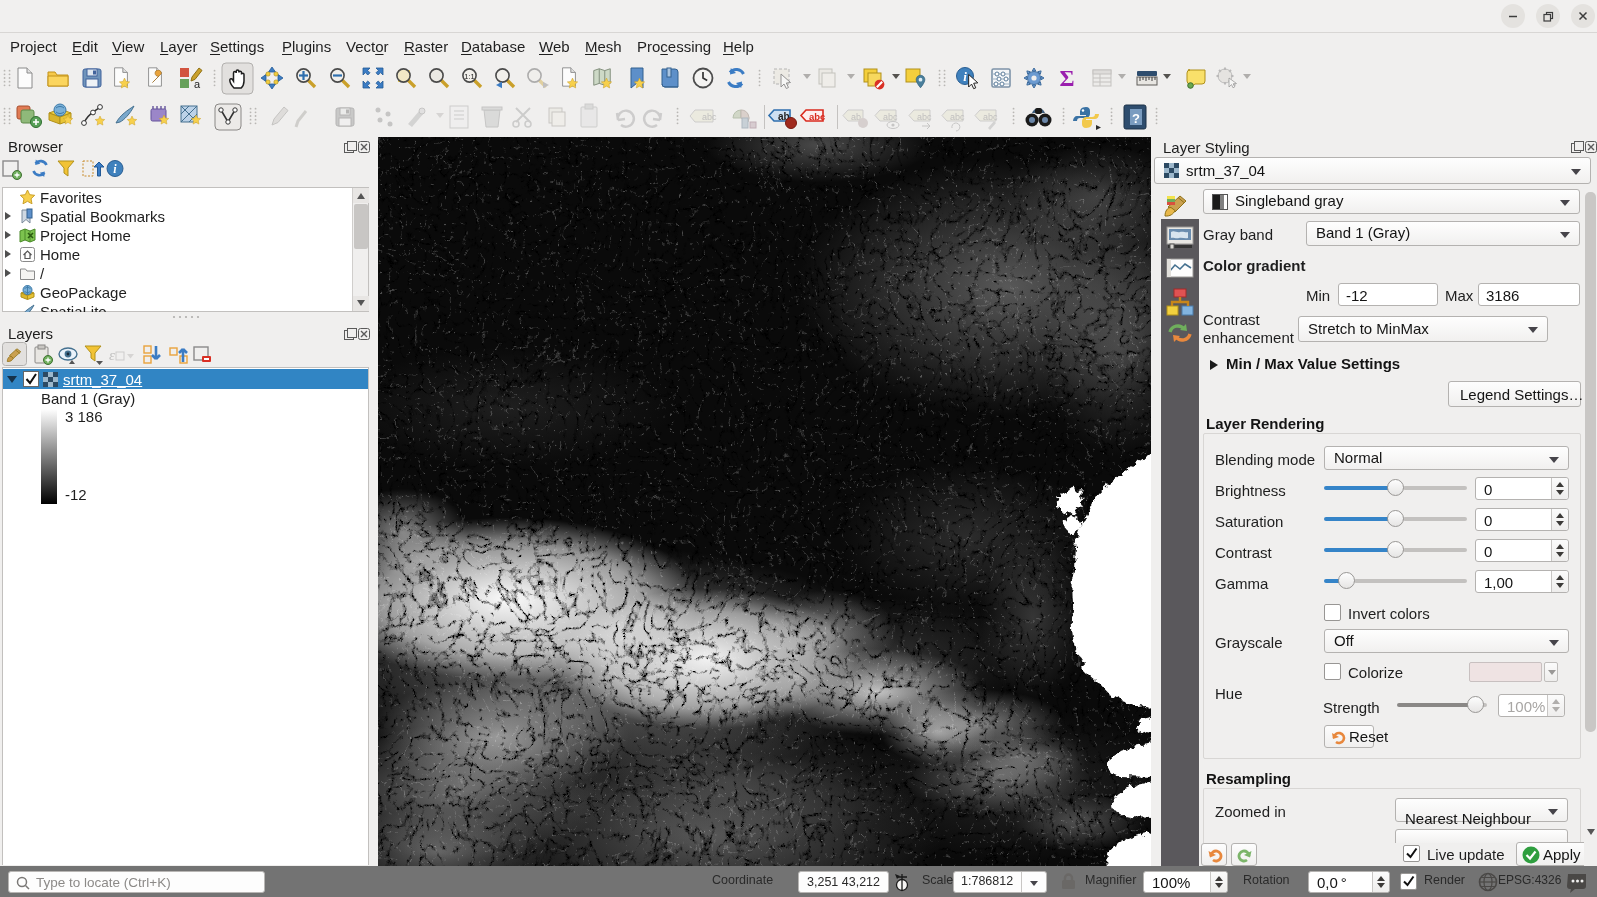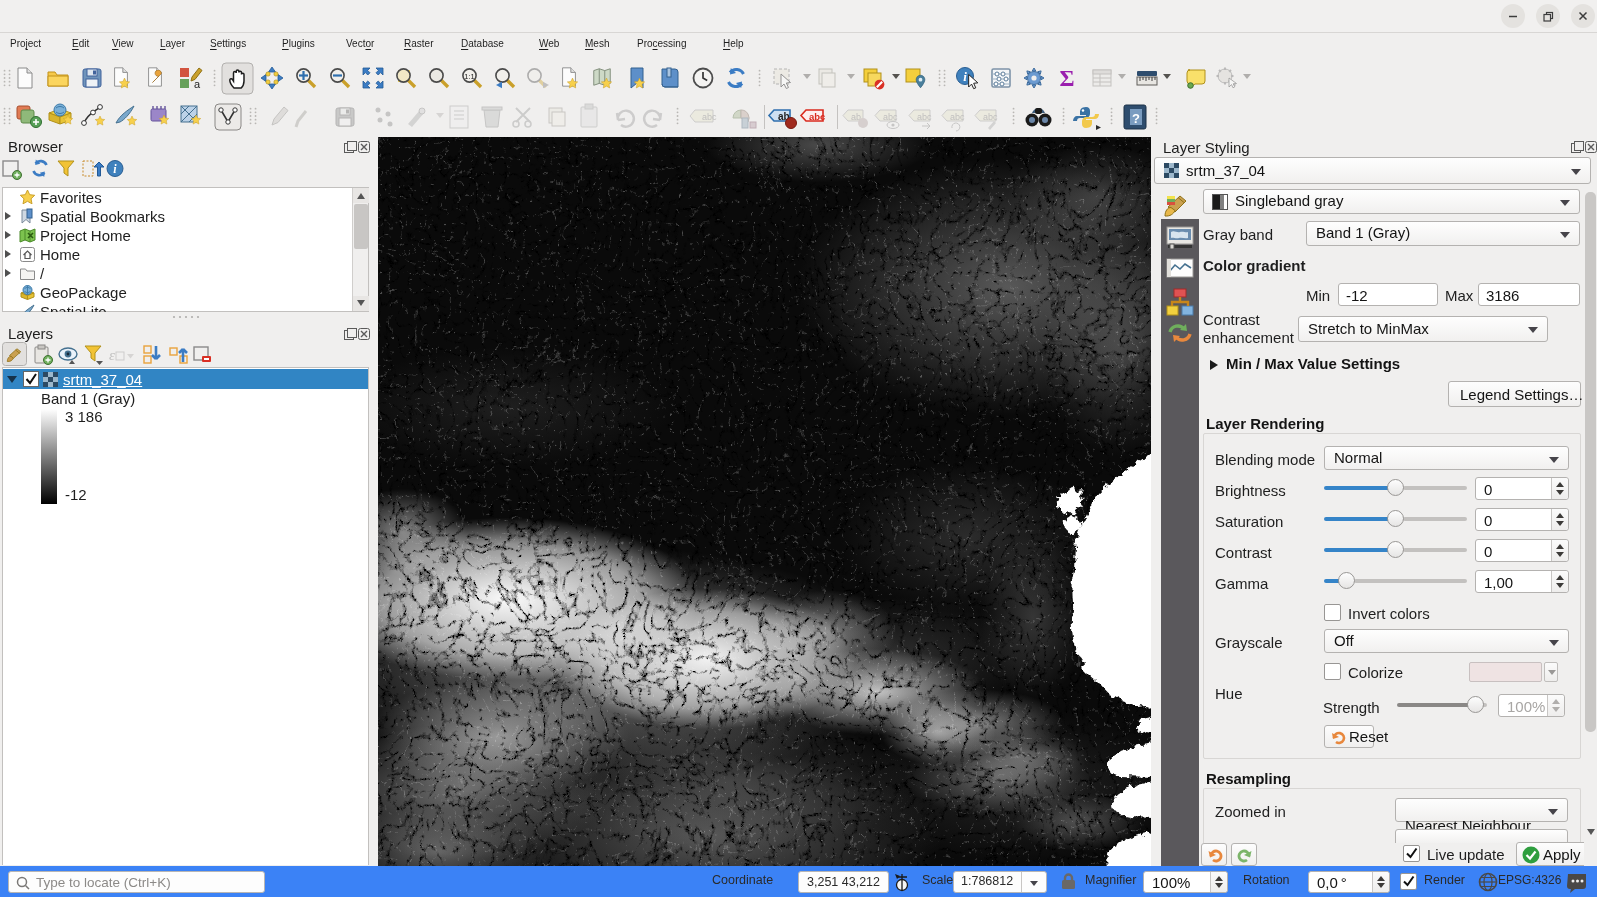--- a/index.html
+++ b/index.html
@@ -2,21 +2,21 @@
 <html><head><meta charset="utf-8"><style>
 * { margin:0; padding:0; box-sizing:border-box; }
 html,body { width:1597px; height:897px; overflow:hidden; font-family:"Liberation Sans", sans-serif; }
 body { background:#f0efee; color:#1e1e1e; position:relative; }
 
 #titlebar { position:absolute; left:0; top:0; width:1597px; height:33px; background:#f1f0ef; border-bottom:1px solid #d8d6d4;}
 #titlebar .title { position:absolute; left:0; right:0; top:8px; text-align:center; font-weight:bold; font-size:15px; color:#2c2c2c; }
 .winbtn { position:absolute; top:4px; width:24px; height:24px; border-radius:12px; background:#e4e2df; }
 .winbtn svg { position:absolute; left:5px; top:5px; }
 
-#menubar { position:absolute; left:0; top:34px; width:1278px; height:25px; background:#f0efee; font-size:10px; color:#1f1f1f; }
+#menubar { position:absolute; left:0; top:34px; width:1278px; height:25px; background:#f0efee; font-size:15px; color:#1f1f1f; }
 #menubar span.mi { position:absolute; top:4px; }
 #menubar u { text-decoration:underline; text-underline-offset:2px; }
 
 #tb1 { position:absolute; left:0; top:59px; width:1597px; height:39px; background:#f0efee; }
 #tb2 { position:absolute; left:0; top:98px; width:1597px; height:38px; background:#f0efee; }
 
 .panel-title { position:absolute; font-size:15px; color:#1e1e1e; }
 .tree { position:absolute; background:#fff; border:1px solid #c2c0be; }
 .treerow { position:absolute; font-size:15px; color:#1e1e1e; height:19px; white-space:nowrap; }
 .caret { position:absolute; width:0; height:0; border-top:4.5px solid transparent; border-bottom:4.5px solid transparent; border-left:6px solid #4f4f4f; }
@@ -68,21 +68,21 @@
 .spin .dn { position:absolute; right:4px; bottom:4px; width:0; height:0; border-left:4.5px solid transparent; border-right:4.5px solid transparent; border-top:5px solid #3c3a38; }
 .slider { position:absolute; height:20px; }
 .slider .trackL { position:absolute; left:0; top:8px; height:4px; background:#3584c8; border-radius:2px; }
 .slider .trackR { position:absolute; right:0; top:8px; height:4px; background:#c3c1bf; border-radius:2px; }
 .slider .knob { position:absolute; top:1px; width:17px; height:17px; border-radius:9px; background:linear-gradient(#fdfdfd,#e6e5e4); border:1px solid #999795; }
 .checkbox { position:absolute; width:17px; height:17px; background:#fff; border:1px solid #989694; border-radius:2px; }
 .gbox { position:absolute; border:1px solid #d8d6d4; border-radius:2px; }
 .sectitle { position:absolute; font-weight:bold; font-size:15px; color:#141414; }
 .btn { position:absolute; background:linear-gradient(#fdfdfd,#f0efee); border:1px solid #b4b2b0; border-radius:3px; font-size:15px; color:#141414; white-space:nowrap; }
 
-#statusbar { position:absolute; left:0; top:866px; width:1597px; height:31px; background:#3b82f6; font-size:12.5px; color:#2a2a2a;}
+#statusbar { position:absolute; left:0; top:866px; width:1597px; height:31px; background:#737373; font-size:12.5px; color:#2a2a2a;}
 #statusbar .slabel { position:absolute; top:7px; }
 </style></head><body>
 
 <div id="titlebar">
   <div class="winbtn" style="left:1501px;">
       <svg width="14" height="14">
         <path d="M3 7.5 L11 7.5" stroke="#3c3c3c" stroke-width="1.5"></path>
       </svg>
     </div>
   <div class="winbtn" style="left:1536px;">
@@ -996,21 +996,21 @@
         <path d="M3 8 a5 5 0 1 1 2 4" fill="none" stroke="#e8883d" stroke-width="2.6"></path>
         <path d="M1 3 l1 6 6 -2 Z" fill="#e8883d"></path>
       </svg>
     <span style="position:absolute;left:24px;top:2px;">Reset</span>
     </div>
 
   <div class="sectitle" style="left:55px;top:633px;">Resampling</div>
   <div class="gbox" style="left:52px;top:651px;width:378px;height:78px;border-bottom:none;"></div>
   <div class="rlabel" style="left:64px;top:666px;">Zoomed in</div>
   <div class="combo" style="left:244px;top:661px;width:173px;height:24px;">
-      <span class="txt" style="top:18px;">Nearest Neighbour</span>
+      <span class="txt" style="top:11px;">Nearest Neighbour</span>
       <span class="arr"></span>
     </div>
   <div class="combo" style="left:244px;top:692px;width:173px;height:16px;border-radius:3px 3px 0 0;"></div>
   <div style="position:absolute;left:48px;top:706px;width:398px;height:23px;background:#f0efee;"></div>
   <div class="btn" style="left:50px;top:706px;width:26px;height:23px;">
       <svg style="position:absolute;left:5px;top:4px" width="16" height="15">
         <path d="M4 8 a5 5 0 1 1 2 4" fill="none" stroke="#e8883d" stroke-width="2.8"></path>
         <path d="M1.5 3 l1.5 6.5 6 -2.5 Z" fill="#e8883d"></path>
       </svg>
     </div>

